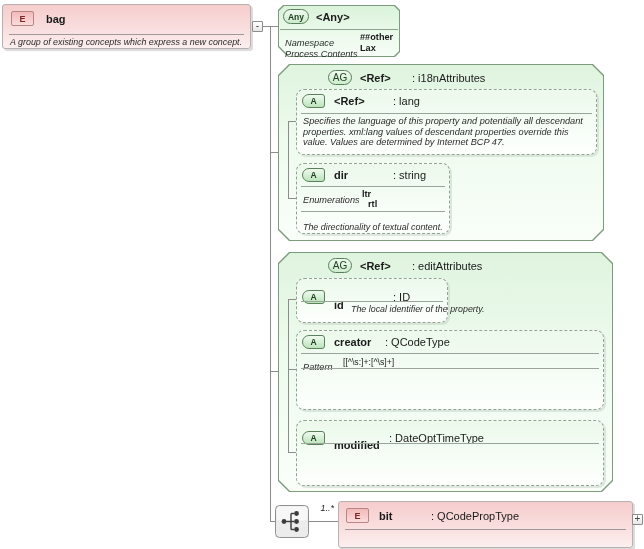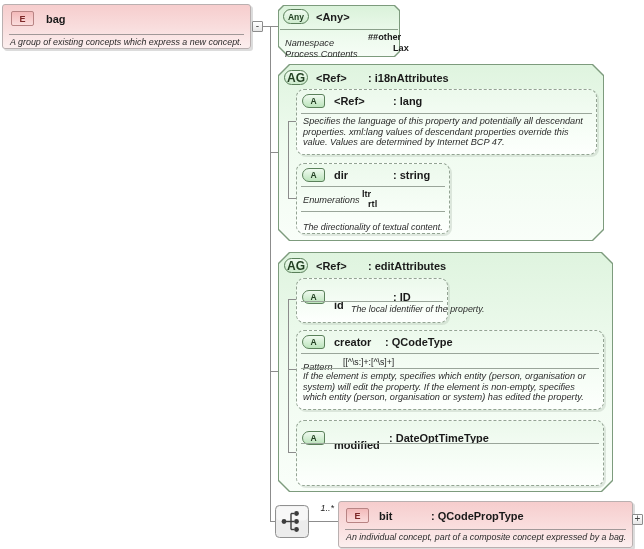--- a/index.html
+++ b/index.html
@@ -32,30 +32,30 @@
 
   
   .abox{position:absolute;border:1px dashed #93a393;border-radius:8px;
         background:linear-gradient(180deg,#ecf9ec 0%,#f8fef8 70%,#fdfffd 100%);
         box-shadow:2px 2px 0 rgba(190,205,190,.45);}
   .abox .sep{position:absolute;left:4px;right:4px;height:1px;background:#9aa59a;}
 
   
   .hrow{position:relative;display:flex;align-items:center;}
   .tname{font-weight:bold;font-size:11px;white-space:nowrap;}
-  .ttype{font-weight:bold;font-size:11px;white-space:nowrap;text-align:center;}
+  .ttype{font-weight:normal;font-size:11px;white-space:nowrap;text-align:center;}
 
   
   .badge{display:flex;align-items:center;justify-content:center;box-sizing:border-box;flex:0 0 auto;}
   .badge-e{width:23px;height:15px;border:1px solid #b88484;border-radius:2px;
         background:linear-gradient(180deg,#f3b9b9,#fadcdc);color:#7d2828;font-size:9px;font-weight:bold;}
   .badge-a{width:23px;height:14px;border:1px solid #5a805a;border-radius:7px 3px 3px 7px;
         background:linear-gradient(180deg,#f0faf0,#bce4bc);color:#223f22;font-size:8.5px;font-weight:bold;}
   .badge-ag{min-width:24px;height:15px;padding:0 2px;border:1px solid #5a805a;border-radius:8px;
-        background:linear-gradient(180deg,#f0faf0,#cdeccd);color:#223f22;font-size:12px;font-weight:bold;}
+        background:linear-gradient(180deg,#f0faf0,#cdeccd);color:#223f22;font-size:10px;font-weight:normal;margin-left:44px;}
   .badge-any{min-width:26px;height:15px;padding:0 3px;border:1px solid #5a805a;border-radius:8px;
         background:linear-gradient(180deg,#f0faf0,#cdeccd);color:#223f22;font-size:8.5px;font-weight:bold;}
 
   .desc{position:absolute;font-style:italic;font-size:9.2px;line-height:10.6px;color:#2b2b2b;}
   .nowrap{white-space:nowrap;font-size:8.9px;}
   .flabel{font-style:italic;font-size:9.2px;color:#2b2b2b;white-space:nowrap;}
   .fvalue{font-weight:bold;font-size:9.2px;white-space:nowrap;}
   .patval{font-size:8.7px;white-space:nowrap;color:#222;}
 
   
@@ -91,25 +91,25 @@
     <div class="anybox-border"></div>
     <div class="anybox-fill"></div>
     <div class="hrow" style="padding:4px 0 0 5px;gap:7px;">
       <span class="badge badge-any">Any</span>
       <span class="tname">&lt;Any&gt;</span>
     </div>
     <div style="position:absolute;left:2px;right:2px;top:24px;height:1px;background:#8aa08a;"></div>
     <div style="position:absolute;left:7px;top:27px;right:4px;">
       <div style="position:relative;height:11px;">
         <span class="flabel">Namespace</span>
-        <span class="fvalue" style="position:absolute;left:75px;top:0;margin-left:8px;">##other</span>
+        <span class="fvalue" style="position:absolute;left:75px;top:0;">##other</span>
       </div>
       <div style="position:relative;height:11px;">
         <span class="flabel">Process Contents</span>
-        <span class="fvalue" style="position:absolute;left:75px;top:0;margin-left:33px;">Lax</span>
+        <span class="fvalue" style="position:absolute;left:75px;top:0;">Lax</span>
       </div>
     </div>
   </div>
 
   <div class="oct" style="left:278px;top:64px;width:326px;height:177px;">
     <div class="oct-border"></div>
     <div class="oct-fill"></div>
     <div class="hrow" style="padding:6px 0 0 6px;gap:8px;">
       <span class="badge badge-ag">AG</span>
       <span class="tname" style="min-width:44px;">&lt;Ref&gt;</span>
@@ -176,21 +176,20 @@
         <span class="badge badge-a">A</span>
         <span class="tname" style="min-width:42px;">creator</span>
         <span class="ttype">: QCodeType</span>
       </div>
       <div class="sep" style="top:22px;"></div>
       <div style="position:absolute;left:6px;top:25px;">
         <span class="flabel">Pattern</span>
         <span class="patval" style="position:absolute;left:40px;top:1px;">[[^\s:]+:[^\s]+]</span>
       </div>
       <div class="sep" style="top:37px;"></div>
-      <div class="desc" style="left:6px;top:40px;right:8px;">If the element is empty, specifies which entity (person, organisation or system) will edit the property. If the element is non-empty, specifies which entity (person, organisation or system) has edited the property.</div>
     </div>
 
     <div class="abox" style="left:18px;top:168px;width:306px;height:64px;">
       <div class="hrow" style="padding:4px 0 0 5px;gap:9px;">
         <span class="badge badge-a">A</span>
         <span class="tname" style="min-width:46px;margin-top:14px;">modified</span>
         <span class="ttype">: DateOptTimeType</span>
       </div>
       <div class="sep" style="top:22px;"></div>
     </div>
@@ -214,17 +213,16 @@
 
   <div class="card" style="left:306px;top:503px;width:28px;">1..*</div>
 
   <div class="ebox" style="left:338px;top:501px;width:293px;height:45px;">
     <div class="hrow" style="padding:6px 0 0 7px;gap:10px;">
       <span class="badge badge-e">E</span>
       <span class="tname" style="min-width:42px;">bit</span>
       <span class="ttype">: QCodePropType</span>
     </div>
     <div class="sep" style="top:27px;"></div>
-    <div class="desc nowrap" style="left:7px;top:30px;">An individual concept, part of a composite concept expressed by a bag.</div>
   </div>
   <div class="pmbox" style="left:632px;top:514px;">+</div>
 
 </div>
 
 </body></html>

